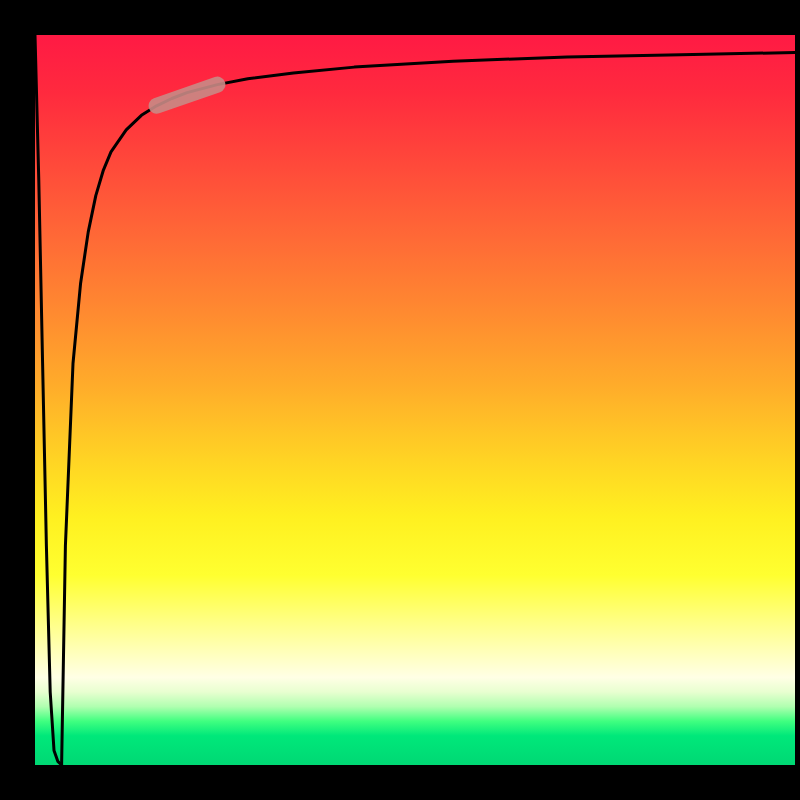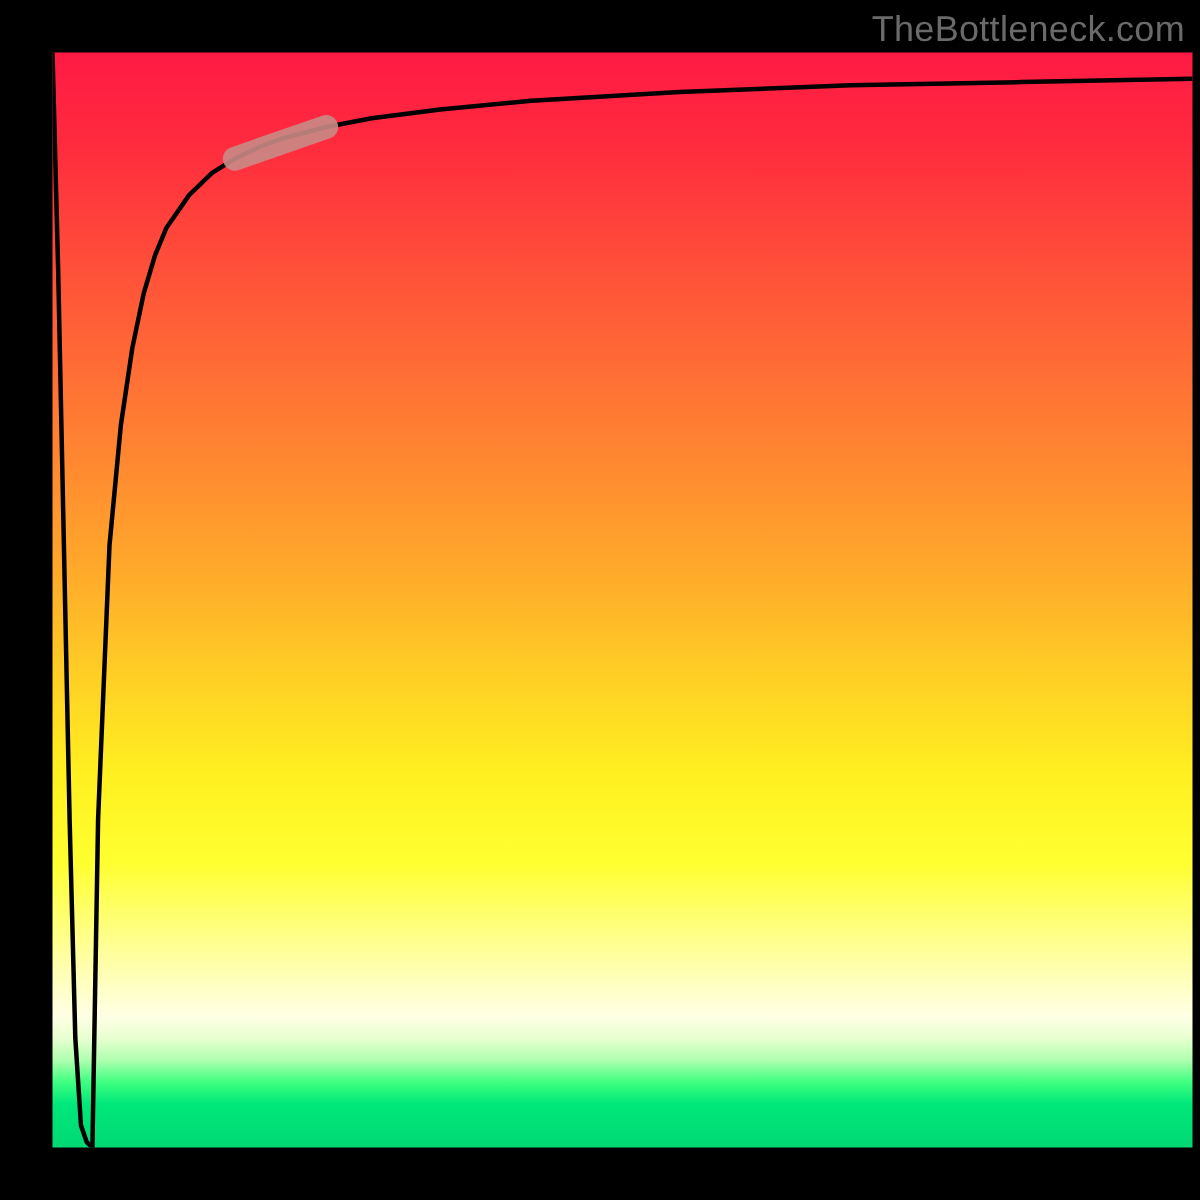--- a/index.html
+++ b/index.html
@@ -69,14 +69,13 @@
 
   <div class="plot-area"></div>
 
   <svg id="curve-svg" class="overlay-svg" viewBox="0 0 760 730" preserveAspectRatio="none">
 
   <path d="M0.00 0.00 L3.80 146.00 L7.60 328.50 L11.40 511.00 L15.20 657.00 L19.00 715.40 L22.80 726.35 L26.60 730.00" fill="none" stroke="#000" stroke-width="3" stroke-linecap="round" stroke-linejoin="round"></path>
       <path d="M26.60 730.00 L30.40 511.00 L38.00 328.50 L45.60 248.20 L53.20 197.10 L60.80 160.60 L68.40 135.05 L76.00 116.80 L91.20 94.90 L106.40 80.30 L121.60 70.81 L136.80 63.51 L152.00 57.67 L182.40 49.64 L212.80 43.80 L258.40 37.96 L319.20 32.12 L418.00 26.28 L532.00 21.90 L646.00 19.71 L760.00 17.52" fill="none" stroke="#000" stroke-width="3" stroke-linecap="round" stroke-linejoin="round"></path>
       <line x1="121.60" y1="70.81" x2="182.40" y2="49.64" stroke="#c98a86" stroke-width="16" stroke-linecap="round" opacity="0.9"></line>
     </svg>
 
-  <div class="watermark">TheBottleneck.com</div>
 </div>
 
 </body></html>

